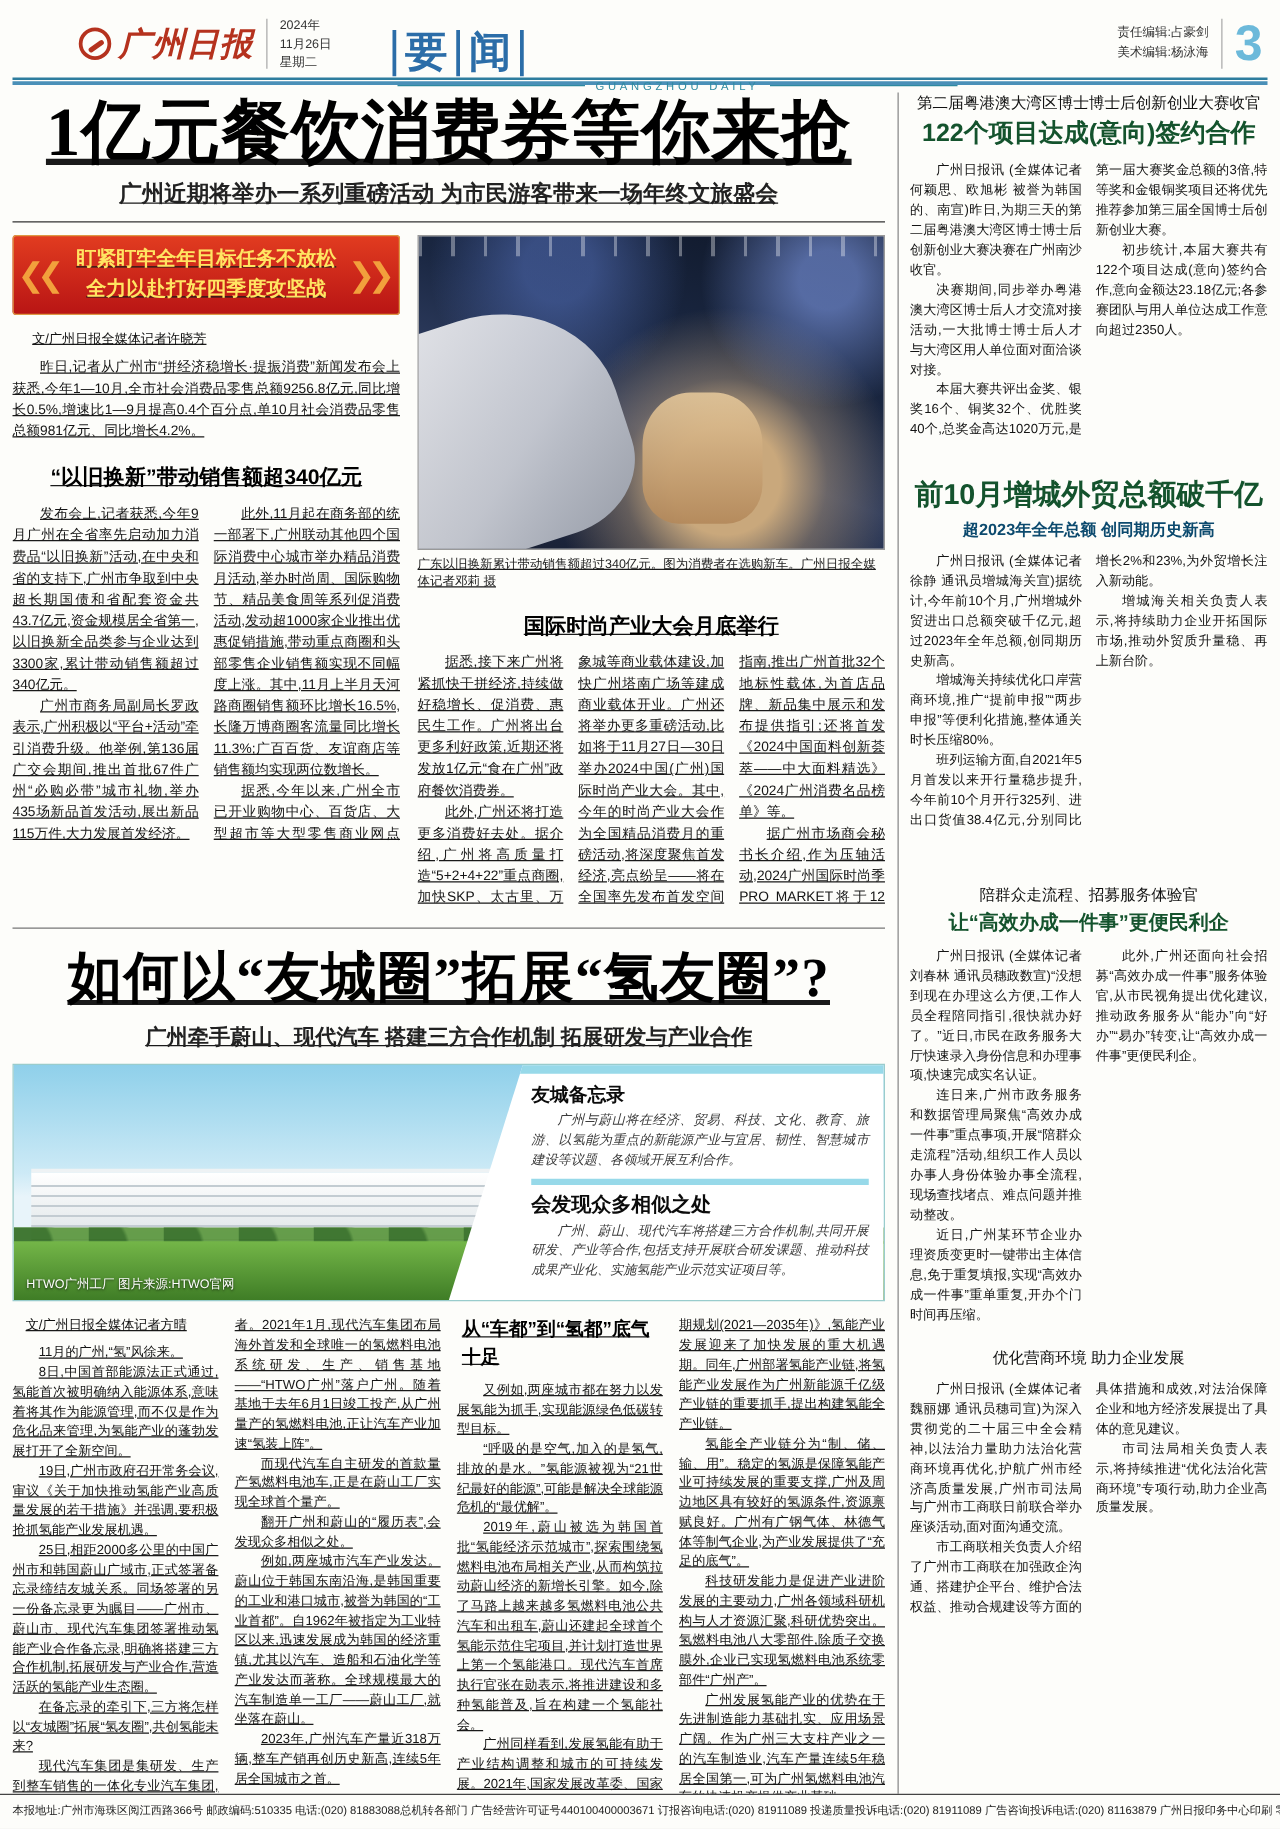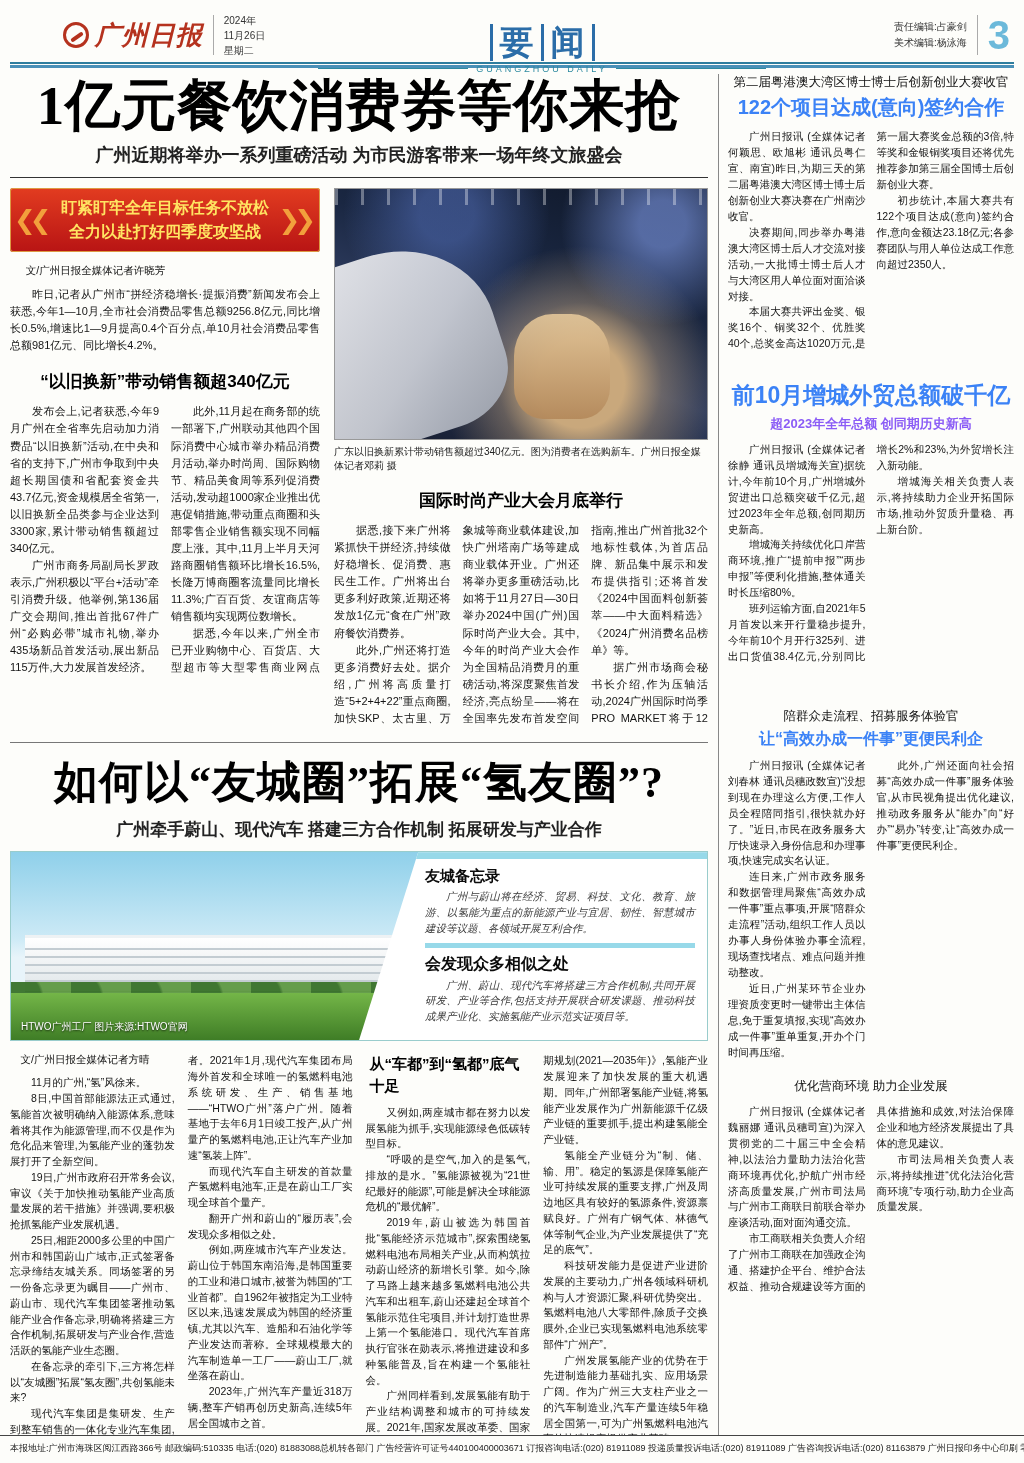--- a/index.html
+++ b/index.html
@@ -9,35 +9,35 @@
 
   
   .masthead { display:flex; align-items:center; justify-content:space-between; padding:10px 14px 2px 14px; height:62px; }
   .mh-left { display:flex; align-items:center; gap:10px; width:300px;justify-content:center; }
   .logo { display:flex; align-items:center; gap:6px; }
   .logo-mark { width:26px; height:26px; border:3px solid #b5321e; border-radius:50%; position:relative; display:inline-block; }
   .logo-mark::after { content:""; position:absolute; left:4px; top:10px; width:14px; height:4px; background:#b5321e; transform:rotate(-35deg); border-radius:2px; }
   .logo-text { font-family:"Liberation Serif","DejaVu Serif",serif; font-style:italic; font-weight:bold; font-size:26px; color:#b5321e; letter-spacing:1px; }
   .mh-divider { width:1px; height:40px; background:#aaa; }
   .date-block { font-size:10px; color:#333; line-height:1.5; }
-  .mh-center { text-align:center; flex:1;margin-top:29px; }
+  .mh-center { flex:1;margin-top:29px; }
   .section-title { display:inline-block; color:#2b6da8; font-weight:bold; font-size:34px; font-family:"Liberation Serif","DejaVu Serif",serif; line-height:1.05; }
   .section-title span { border-left:3px solid #2b6da8; padding:0 7px; }
   .section-title span:last-child { border-right:3px solid #2b6da8; }
   .section-en-row { display:flex; align-items:center; gap:8px; justify-content:center; margin-top:3px; }
   .section-en-row .rule { height:1px; background:#2e8aa0; width:150px; }
   .section-en { color:#2e8aa0; font-size:9px; letter-spacing:3px; }
   .mh-right { display:flex; align-items:center; gap:10px; width:240px; justify-content:flex-end; }
   .editors { font-size:10px; color:#333; line-height:1.6; text-align:right; }
   .page-num { color:#6cb9da; font-weight:bold; font-size:40px; font-family:"Liberation Sans",sans-serif; }
   .head-rules { margin:0 10px; border-top:2px solid #2e7d9e; border-bottom:3px solid #4a90b8; height:6px; }
 
   
   .content { display:flex; padding:6px 10px 0 10px; gap:10px; }
-  .main-col { width:698px; }
+  .main-col { width:698px;text-decoration:underline; }
   .rail { width:296px; border-left:1px solid #888; padding-left:9px; }
 
   
   .lead-headline { font-family:"Liberation Serif","DejaVu Serif",serif; font-weight:bold; font-size:55px; letter-spacing:1px; text-align:center; line-height:1.15; color:#000; }
   .lead-sub { text-align:center; font-size:18px; font-weight:bold; color:#222; margin-top:6px; padding-bottom:10px; border-bottom:1px solid #333; }
   .lead-row { display:flex; gap:14px; margin-top:10px; }
   .lead-left { width:310px; flex:none; }
   .lead-right { flex:1; min-width:0; }
 
   .badge { position:relative; background:linear-gradient(180deg,#e23c20,#b81414); border-radius:3px; color:#ffe562; font-weight:bold; font-size:16px; text-align:center; padding:8px 34px; line-height:1.5; box-shadow:inset 0 0 0 1px #d94; }
@@ -80,26 +80,26 @@
   .memo2 h5 { font-size:16px; }
 
   .hydro-body { margin-top:12px; column-count:4; column-gap:13px; column-fill:auto; height:400px; overflow:hidden; }
   .hydro-body .para { font-size:10.5px; line-height:1.5; }
   .hydro-body h4 { font-size:15px; font-weight:bold; line-height:1.45; margin:10px 4px 8px 4px; color:#000; }
   .hydro-byline { font-size:10.5px; margin-bottom:8px; text-indent:1em; color:#111; }
 
   
   .rail-article { margin-bottom:14px; }
   .kicker { text-align:center; font-size:12.5px; color:#111; margin-bottom:4px; }
-  .rail-headline { text-align:center; font-weight:bold; color:#3b82f6; line-height:1.25; }
+  .rail-headline { text-align:center; font-weight:bold; color:#14532d; line-height:1.25; }
   .rh-1 { font-size:20px; }
   .rh-2 { font-size:23px; }
   .rh-3 { font-size:16px; }
   .rh-4 { font-size:22px; }
-  .rail-subhead { text-align:center; font-size:13px; font-weight:bold; color:#8b5cf6; margin-top:5px; }
+  .rail-subhead { text-align:center; font-size:13px; font-weight:bold; color:#0c4a6e; margin-top:5px; }
   .rail-body { margin-top:9px; column-count:2; column-gap:11px; column-fill:auto; overflow:hidden; }
   .rail-body .para { font-size:10.5px; line-height:1.52; }
   .rb-1 { height:238px; }
   .rb-2 { height:252px; }
   .rb-3 { height:306px; }
   .rb-4 { height:196px; }
 
   
   .page-footer { position:absolute; left:0; right:0; bottom:0; border-top:1px solid #444; padding:6px 10px 8px 10px; font-size:9px; color:#222; white-space:nowrap; overflow:hidden; background:#fdfdfa; }
 </style>
@@ -215,21 +215,21 @@
         <div style="display:contents"></div>
       </div>
     </div>
 
     <aside class="rail">
 
       <div class="rail-article">
         <div class="kicker">第二届粤港澳大湾区博士博士后创新创业大赛收官</div>
         <h3 class="rail-headline rh-1">122个项目达成(意向)签约合作</h3>
         <div class="rail-body rb-1">
-            <p class="para">广州日报讯 (全媒体记者何颖思、欧旭彬 通讯员粤仁宣、南宣)昨日,为期三天的第二届粤港澳大湾区博士博士后创新创业大赛决赛在广州南沙收官。</p>
+            <p class="para">广州日报讯 (全媒体记者何颖思、欧旭彬 被誉为韩国的、南宣)昨日,为期三天的第二届粤港澳大湾区博士博士后创新创业大赛决赛在广州南沙收官。</p>
             <p class="para">决赛期间,同步举办粤港澳大湾区博士后人才交流对接活动,一大批博士博士后人才与大湾区用人单位面对面洽谈对接。</p>
             <p class="para">本届大赛共评出金奖、银奖16个、铜奖32个、优胜奖40个,总奖金高达1020万元,是第一届大赛奖金总额的3倍,特等奖和金银铜奖项目还将优先推荐参加第三届全国博士后创新创业大赛。</p>
             <p class="para">初步统计,本届大赛共有122个项目达成(意向)签约合作,意向金额达23.18亿元;各参赛团队与用人单位达成工作意向超过2350人。</p>
           </div>
       </div>
 
       <div class="rail-article">
         <h3 class="rail-headline rh-2">前10月增城外贸总额破千亿</h3>
         <div class="rail-subhead">超2023年全年总额  创同期历史新高</div>
         <div class="rail-body rb-2">

